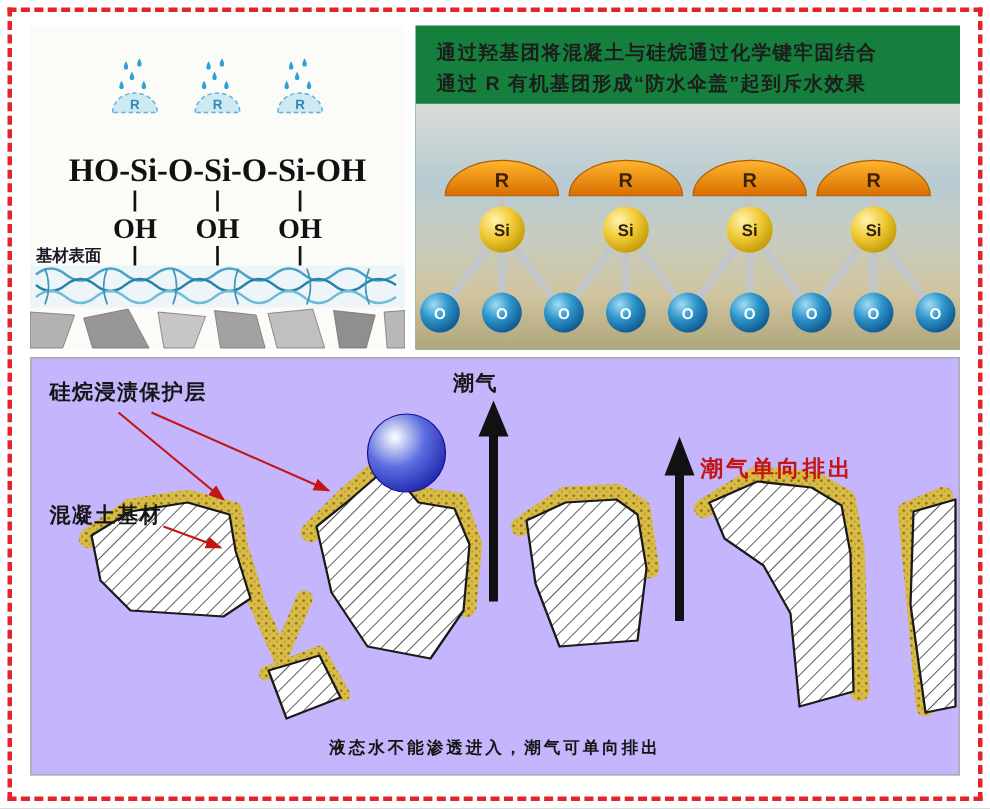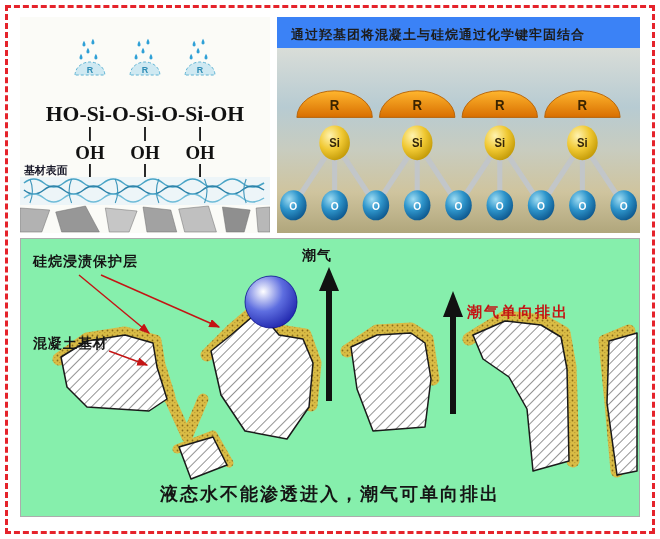--- a/index.html
+++ b/index.html
@@ -9,37 +9,37 @@
     position: relative; overflow: hidden;
     font-family: "Liberation Sans", sans-serif;
   }
   .frame { position: absolute; inset: 5px; border: 3px dashed #e5232b; }
   .top-row {
     position: absolute; left: 20px; right: 20px; top: 17px; height: 216px;
     display: flex; gap: 7px;
   }
   .panel-left { width: 250px; position: relative; background: #fbfbf7; }
   .panel-left svg { width: 100%; height: 100%; display: block; }
-  .panel-right { flex: 1; position: relative; background: #3b82f6; display: flex; flex-direction: column; justify-content: space-between; }
+  .panel-right { flex: 1; position: relative; background: #15803d; display: flex; flex-direction: column; justify-content: space-between; }
   .pr-text {
     padding: 7px 4px 3px 14px; font-size: 13px; font-weight: bold;
     color: #1d1d1d; line-height: 21px; letter-spacing: 1px;
   }
   .pr-photo { flex: 1; position: relative; }
   .pr-photo svg { position: absolute; inset: 0; width: 100%; height: 100%; display: block; }
   .bottom-panel {
     position: absolute; left: 20px; right: 20px; top: 238px; bottom: 22px;
-    border: 1px solid #acacac; background: #86efac;
+    border: 1px solid #acacac; background: #c4b5fd;
   }
   .bottom-panel > svg { position: absolute; inset: 0; width: 100%; height: 100%; display: block; }
   .label { position: absolute; font-weight: bold; color: #151515; font-size: 14px; letter-spacing: 1px; }
   .label-red { color: #c41414; font-size: 15px; letter-spacing: 2px; margin-top: 40px; }
   .caption {
     position: absolute; left: 0; right: 0; bottom: 10px; text-align: center;
-    font-size: 18px; font-weight: bold; color: #151515; letter-spacing: 2px;
+    font-size: 11px; font-weight: bold; color: #151515; letter-spacing: 2px;
   }
   text { font-family: "Liberation Sans", sans-serif; }
   .serif { font-family: "Liberation Serif", serif; }
 </style>
 </head>
 <body>
 
 <div class="page">
   <div class="frame"></div>
 
@@ -116,20 +116,21 @@
           <polygon points="160,192 190,189 198,215 166,215" fill="#c0c0c0"></polygon>
           <polygon points="204,190 232,193 226,215 208,215" fill="#8f8f8f"></polygon>
           <polygon points="238,191 252,190 252,215 240,215" fill="#b8b8b8"></polygon>
         </g>
       </svg>
     </div>
 
     <div class="panel-right">
       <div class="pr-text">
         <div>通过羟基团将混凝土与硅烷通过化学键牢固结合</div>
+        <div>通过 R 有机基团形成“防水伞盖”起到斥水效果</div>
       </div>
       <div class="pr-photo">
         <svg viewBox="0 0 356 160" preserveAspectRatio="none">
           <defs>
             <linearGradient id="gBg" x1="0" y1="0" x2="0" y2="1">
               <stop offset="0" stop-color="#d9ddd8"></stop>
               <stop offset="0.32" stop-color="#b7cbd2"></stop>
               <stop offset="0.55" stop-color="#c8ccbf"></stop>
               <stop offset="0.78" stop-color="#cfc49e"></stop>
               <stop offset="1" stop-color="#b0a67c"></stop>

